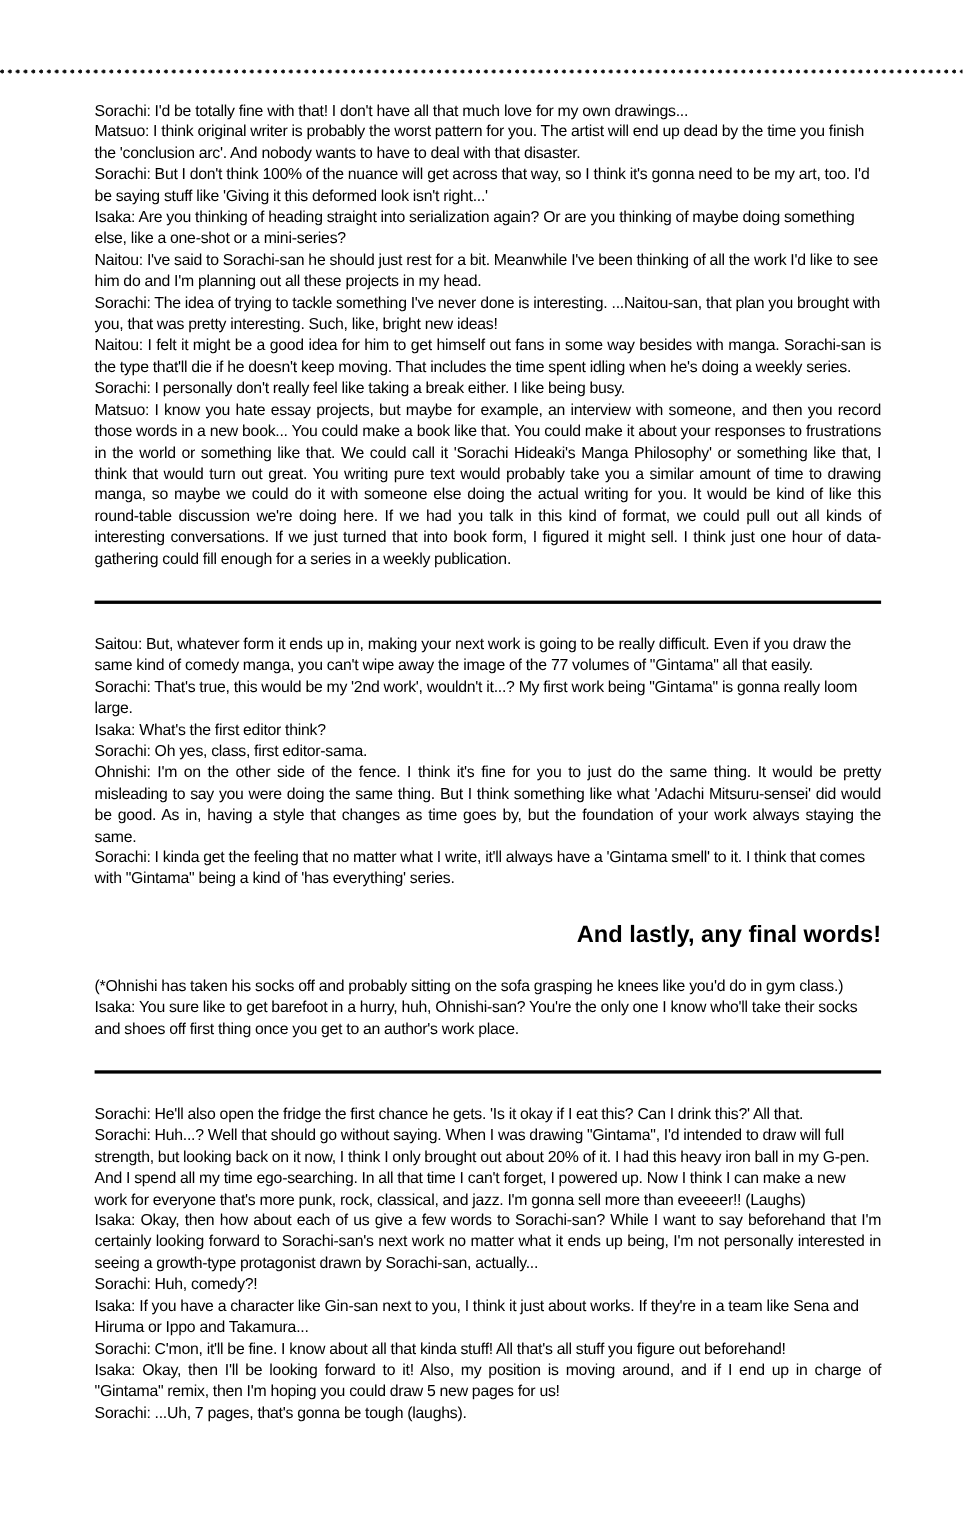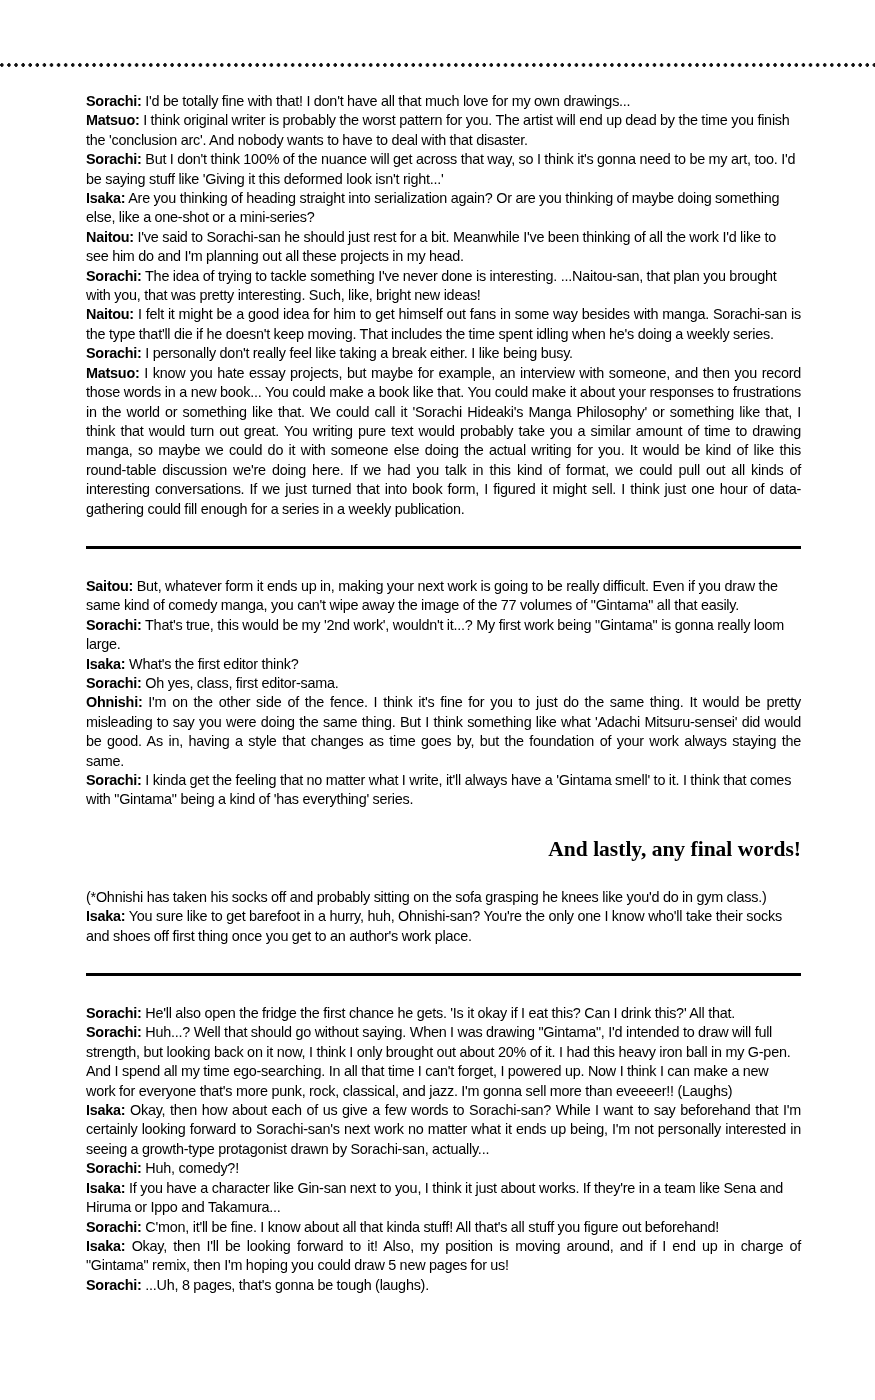--- a/index.html
+++ b/index.html
@@ -55,37 +55,37 @@
     letter-spacing: -0.24px;
     word-spacing: -0.1px;
     text-align: left;
     -webkit-font-smoothing: antialiased;
   }
   p.just {
     text-align: justify;
     text-justify: inter-word;
   }
   .spk {
-    font-weight: bold;
+    font-weight: normal;
     margin-top: 40px;
   }
 
   
   .solid-rule {
     width: 715px;
     height: 3px;
     background: #000;
     margin: 0;
   }
   .gap-before-rule { height: 27px; }
   .gap-after-rule  { height: 28px; }
 
   
   .section-heading {
-    font-family: Liberation Serif, serif;
+    font-family: Liberation Sans, sans-serif;
     font-weight: bold;
     font-size: 21.5px;
     line-height: 26px;
     text-align: right;
     letter-spacing: 0px;
     margin: 0;
   }
   .gap-before-heading { height: 26px; }
   .gap-after-heading  { height: 26px; }
 </style>
@@ -137,17 +137,17 @@
     <div class="gap-after-rule"></div>
 
     <div class="block" id="blk4">
         <p class="line"><span class="spk">Sorachi:</span><span> He'll also open the fridge the first chance he gets. 'Is it okay if I eat this? Can I drink this?' All that.</span></p>
         <p class="line"><span class="spk">Sorachi:</span><span> Huh...? Well that should go without saying. When I was drawing "Gintama", I'd intended to draw will full strength, but looking back on it now, I think I only brought out about 20% of it. I had this heavy iron ball in my G-pen. And I spend all my time ego-searching. In all that time I can't forget, I powered up. Now I think I can make a new work for everyone that's more punk, rock, classical, and jazz. I'm gonna sell more than eveeeer!! (Laughs)</span></p>
         <p class="line just"><span class="spk">Isaka:</span><span> Okay, then how about each of us give a few words to Sorachi-san? While I want to say beforehand that I'm certainly looking forward to Sorachi-san's next work no matter what it ends up being, I'm not personally interested in seeing a growth-type protagonist drawn by Sorachi-san, actually...</span></p>
         <p class="line"><span class="spk">Sorachi:</span><span> Huh, comedy?!</span></p>
         <p class="line"><span class="spk">Isaka:</span><span> If you have a character like Gin-san next to you, I think it just about works. If they're in a team like Sena and Hiruma or Ippo and Takamura...</span></p>
         <p class="line"><span class="spk">Sorachi:</span><span> C'mon, it'll be fine. I know about all that kinda stuff! All that's all stuff you figure out beforehand!</span></p>
         <p class="line just"><span class="spk">Isaka:</span><span> Okay, then I'll be looking forward to it! Also, my position is moving around, and if I end up in charge of "Gintama" remix, then I'm hoping you could draw 5 new pages for us!</span></p>
-        <p class="line"><span class="spk">Sorachi:</span><span> ...Uh, 8 pages, that's gonna be tough (laughs).</span></p>
+        <p class="line"><span class="spk">Sorachi:</span><span> ...Uh, 7 pages, that's gonna be tough (laughs).</span></p>
       </div>
 
   </div>
 </div>
 
 </body></html>

